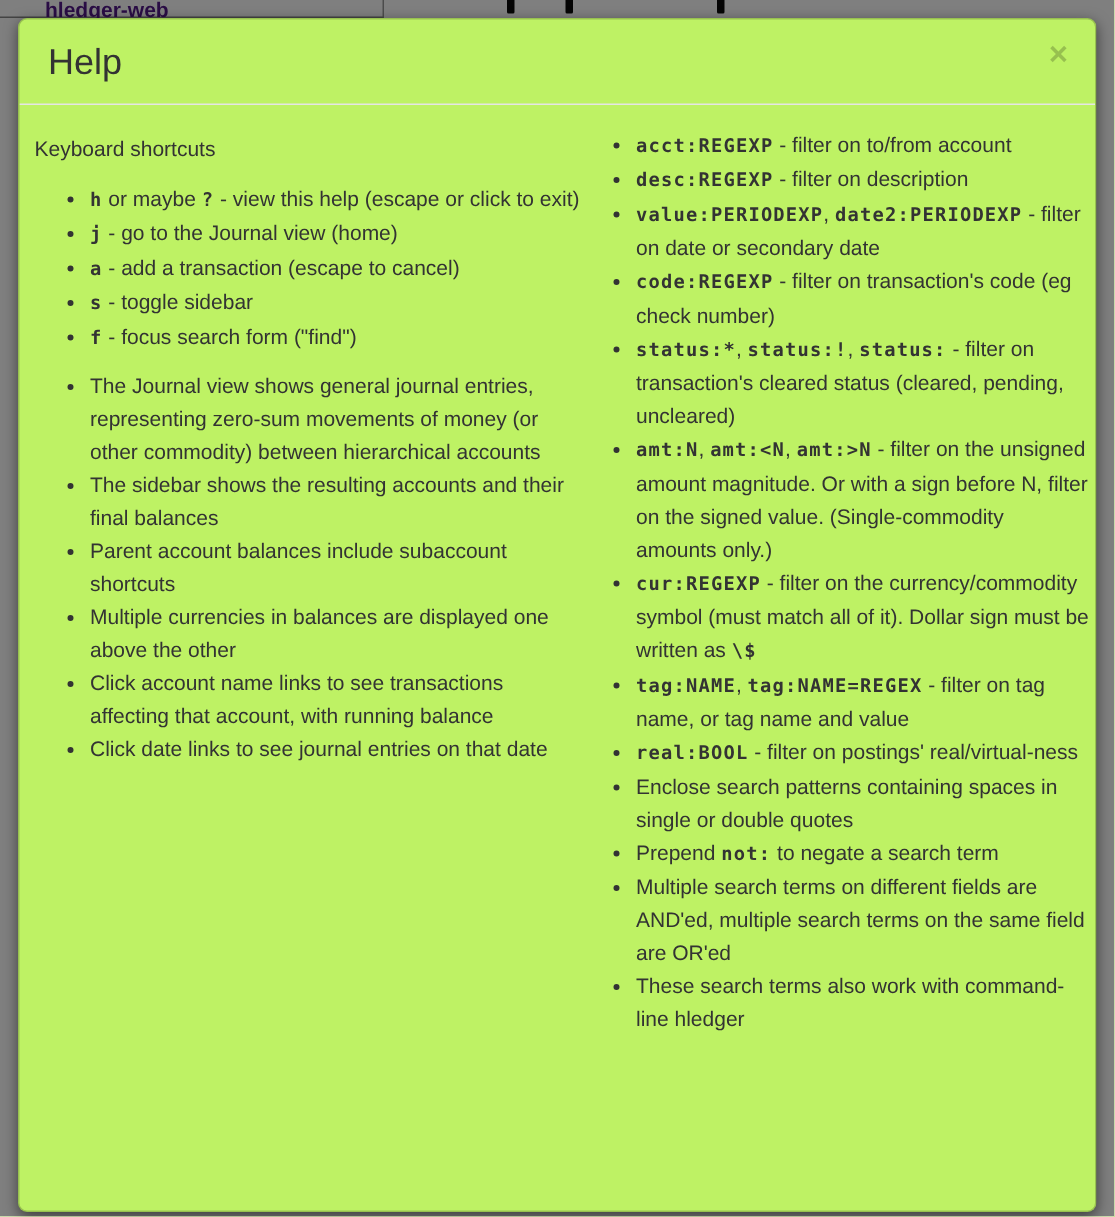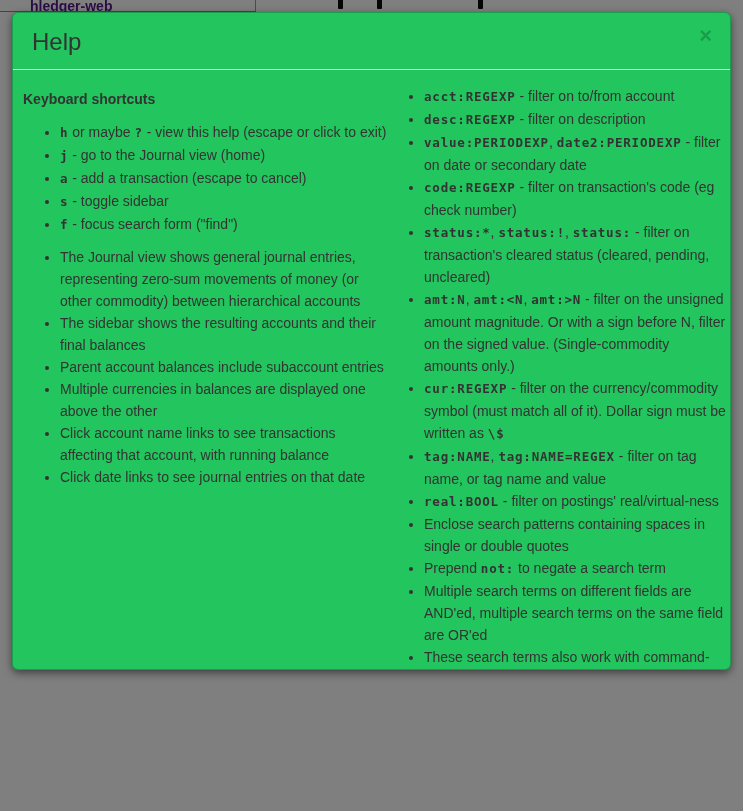--- a/index.html
+++ b/index.html
@@ -38,22 +38,22 @@
 
   .modal-backdrop {
     position: absolute; inset: 0;
     background: rgba(0,0,0,0.5);
   }
 
   
   .help-modal {
     position: absolute;
     left: 12px; top: 12px;
-    width: 719px; height: 658px;
-    background: #22c55e;
+    width: 719px; height: 796px;
+    background: #bef264;
     border: 1px solid rgba(0,0,0,0.2);
     border-radius: 6px;
     box-shadow: 0 3px 9px rgba(0,0,0,0.5);
     overflow: hidden;
   }
   .modal-header {
     padding: 14px 15px 12px 19px;
     border-bottom: 1px solid #e5e5e5;
     position: relative;
     height: 57px;
@@ -77,21 +77,21 @@
   .modal-body {
     display: flex;
     padding: 15px 4px 20px 10px;
     font-size: 14px;
   }
   .col-left  { width: 364px; flex: 0 0 364px; }
   .col-right { flex: 1 1 auto; min-width: 0; }
 
   .help-section h4 {
     font-size: 14px;
-    font-weight: bold;
+    font-weight: normal;
     color: #333;
     margin: 19px 0 13px 0;
     line-height: 17px;
   }
   .help-section:first-child h4 { margin-top: 6px; }
 
   .help-section ul {
     margin: 0 0 10px 0;
     padding-left: 37px;
     list-style: disc outside;
@@ -137,21 +137,21 @@
             <li><code>j</code> - go to the Journal view (home)</li>
             <li><code>a</code> - add a transaction (escape to cancel)</li>
             <li><code>s</code> - toggle sidebar</li>
             <li><code>f</code> - focus search form ("find")</li>
           </ul>
       </div>
       <div class="help-section">
         <ul>
             <li>The Journal view shows general journal entries, representing zero-sum movements of money (or other commodity) between hierarchical accounts</li>
             <li>The sidebar shows the resulting accounts and their final balances</li>
-            <li>Parent account balances include subaccount entries</li>
+            <li>Parent account balances include subaccount shortcuts</li>
             <li>Multiple currencies in balances are displayed one above the other</li>
             <li>Click account name links to see transactions affecting that account, with running balance</li>
             <li>Click date links to see journal entries on that date</li>
           </ul>
       </div>
     </div>
     <div class="col-right">
       <div class="help-section">
         <ul>
             <li><code>acct:REGEXP</code> - filter on to/from account</li>

